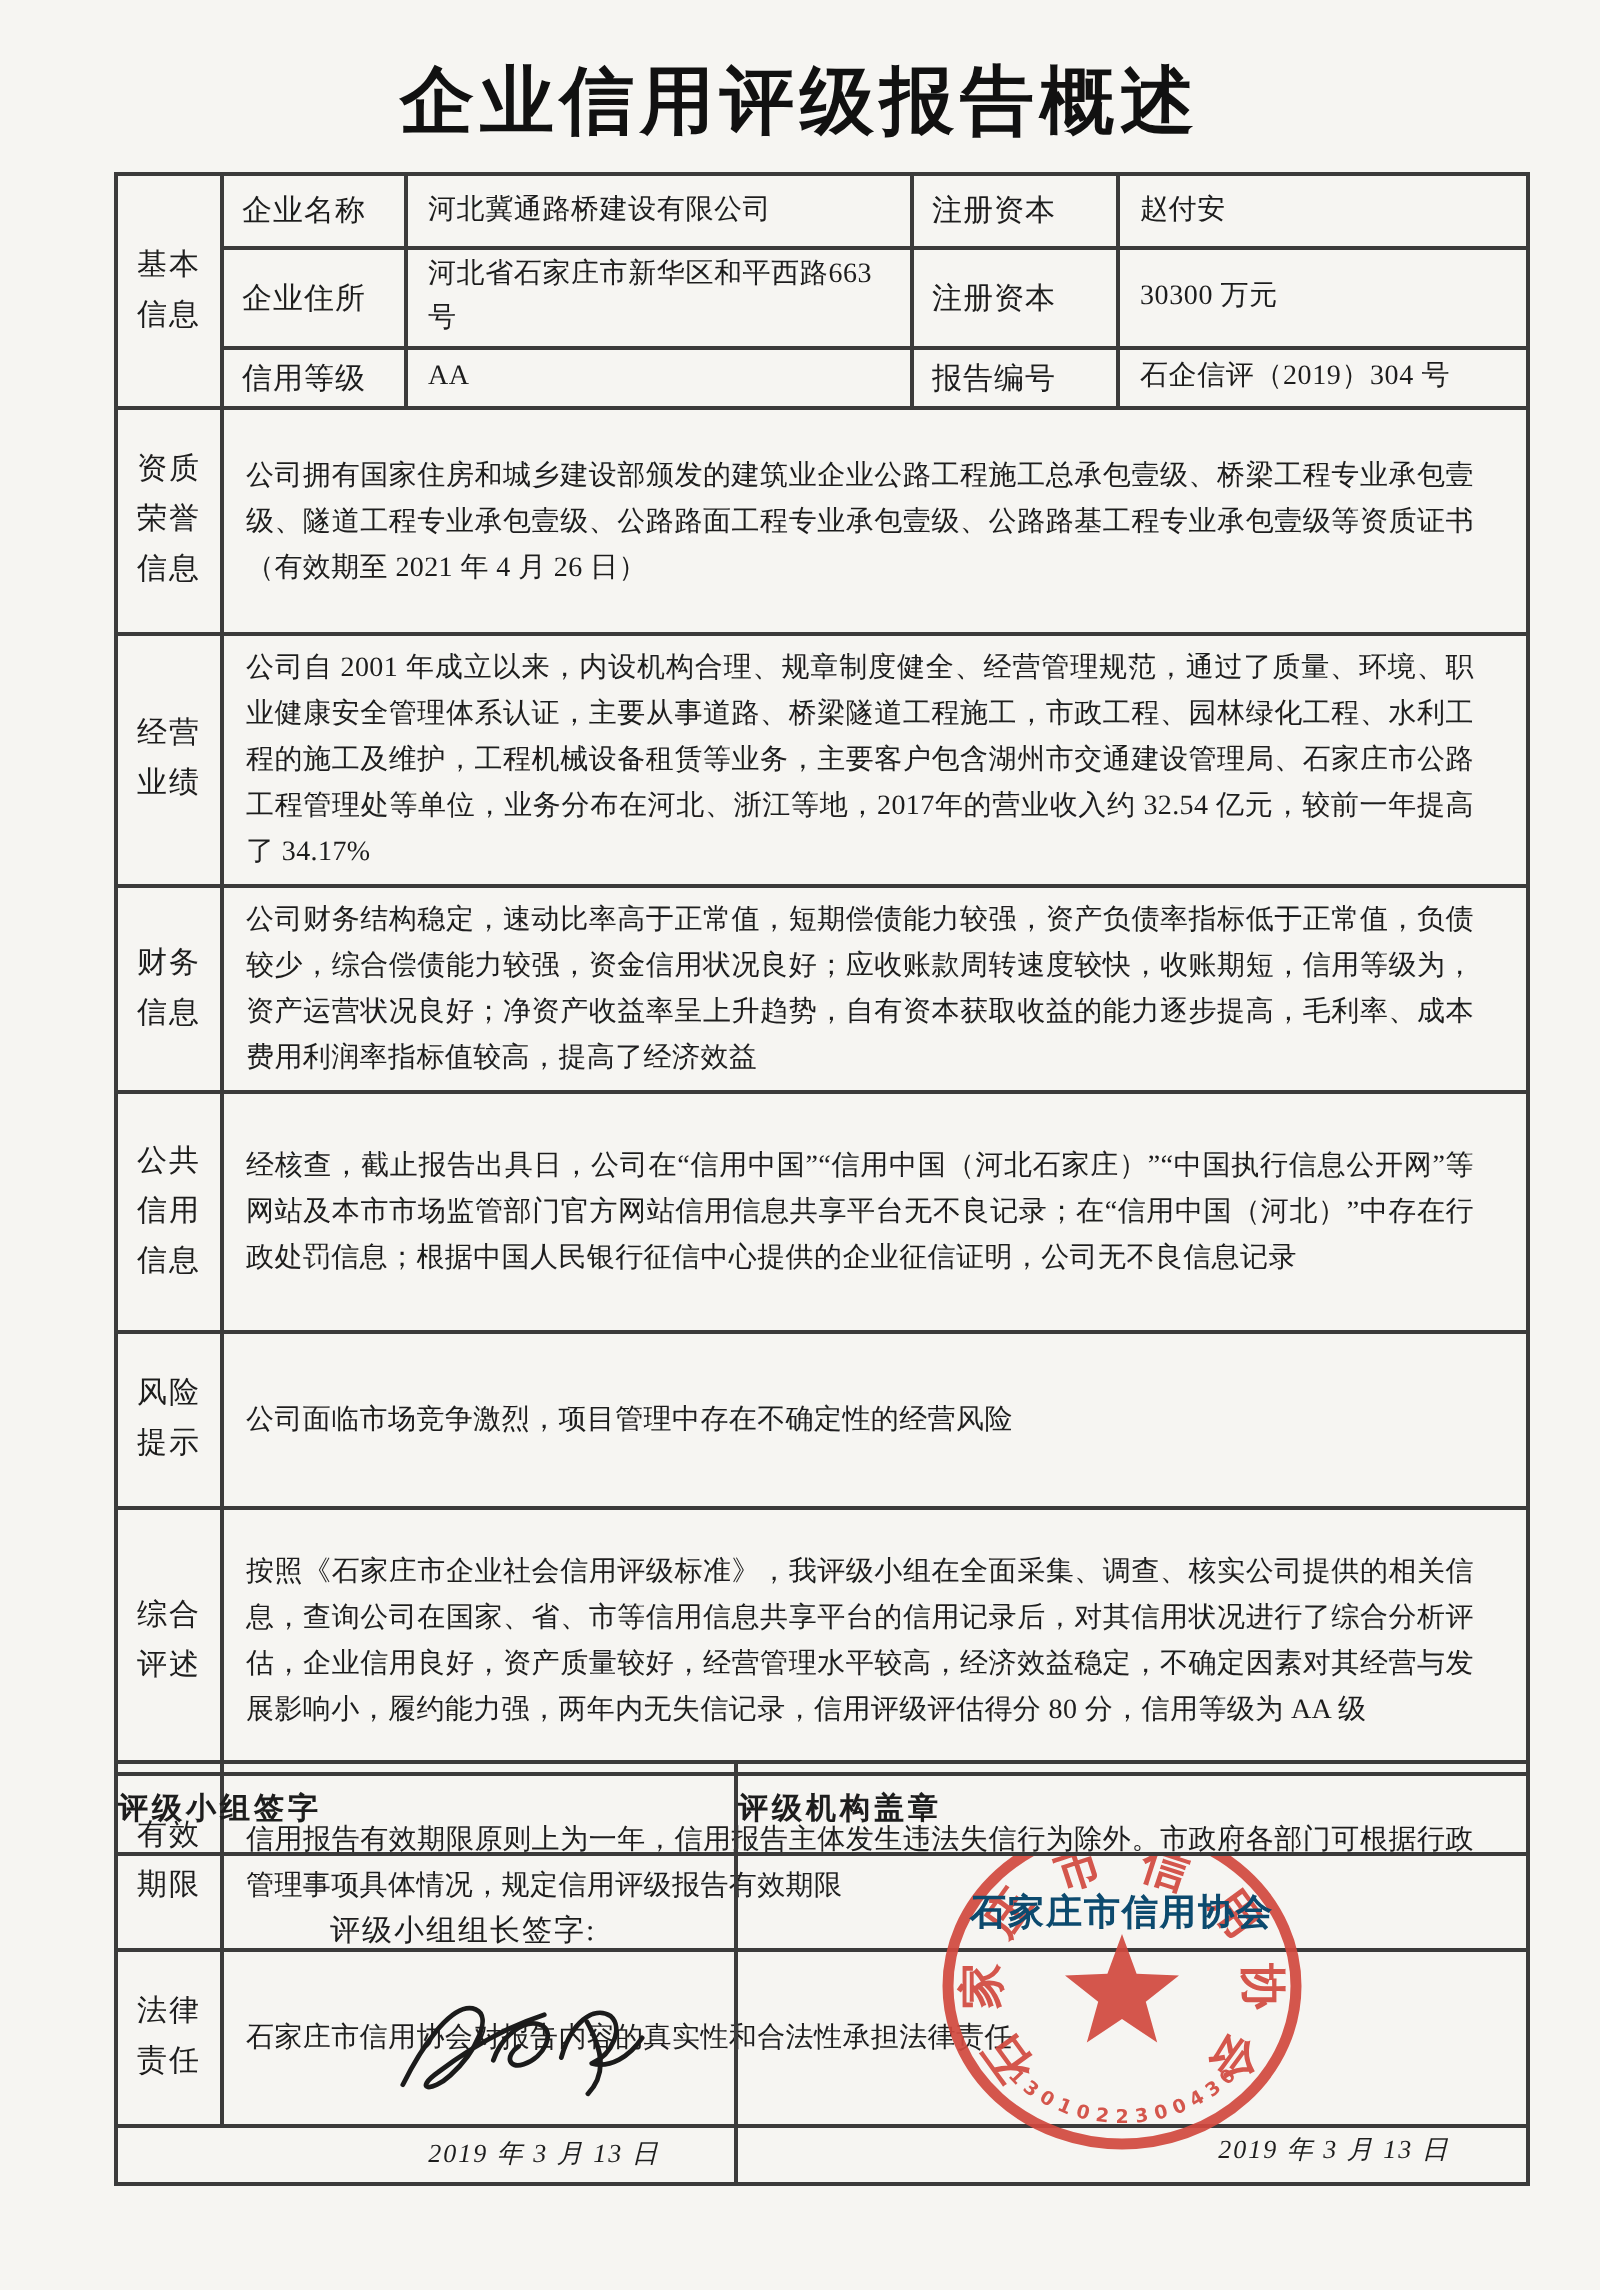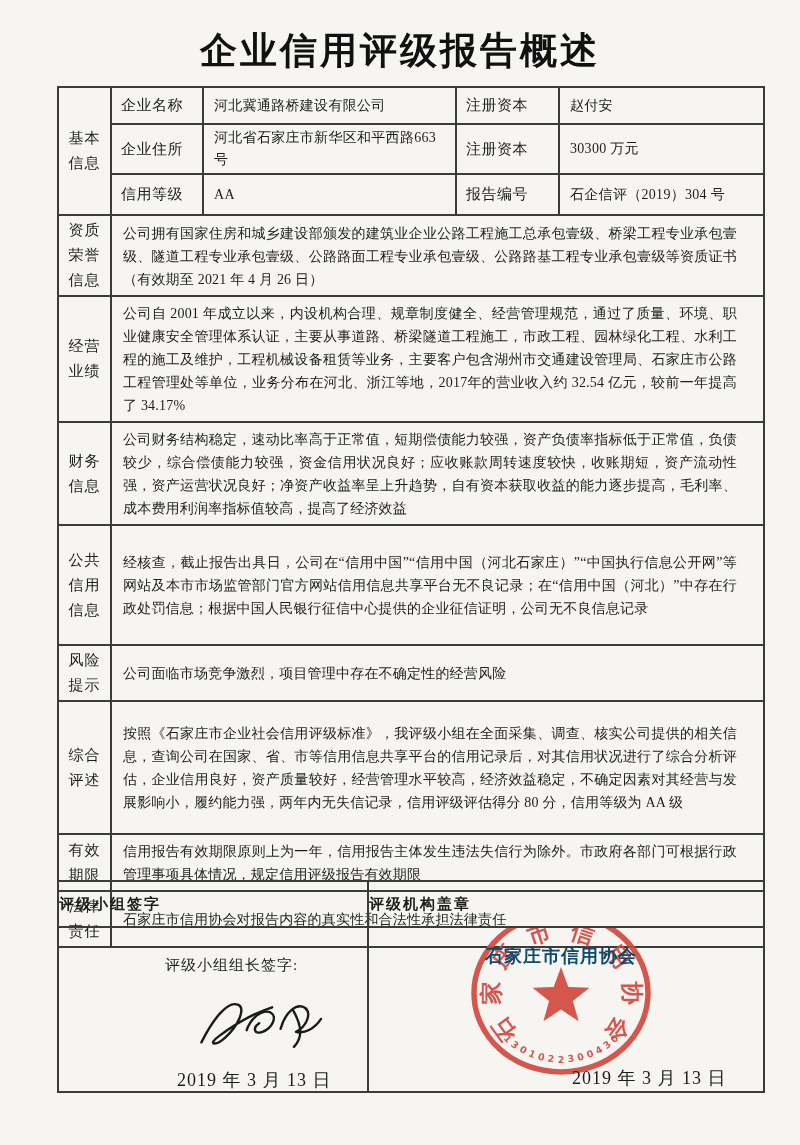--- a/index.html
+++ b/index.html
@@ -27,21 +27,21 @@
   table.sign{top:880px;}
   .sheet td,.sheet th{
     border:2px solid #3b3b3b;
     vertical-align:middle;
     padding:0;
     overflow:hidden;
   }
   td.sec{
     text-align:center;
     font-size:15px;line-height:25px;
-    padding:2px 7px;
+    padding:18px 7px;
     letter-spacing:1px;
   }
   td.lbl{
     font-size:15px;
     padding:2px 16px 2px 9px;
     letter-spacing:0.5px;
     white-space:nowrap;
   }
   td.val{
     font-size:14px;letter-spacing:0.3px;line-height:22px;
@@ -55,22 +55,22 @@
   .sign th{
     font-size:15px;font-weight:600;letter-spacing:2px;
     text-align:left;
   }
   .sign td{position:relative;}
   .leader-label{
     position:absolute;left:106px;top:28px;
     font-size:15px;letter-spacing:1px;
   }
   .date{
-    position:absolute;width:190px;text-align:left;
-    font-size:18px;letter-spacing:1px;
+    position:absolute;width:190px;text-align:center;
+    font-size:13px;letter-spacing:1px;font-style:italic;
   }
   .date-left{left:118px;top:140px;}
   .date-right{left:203px;top:138px;}
   .sig-svg{position:absolute;left:134px;top:56px;}
   .stamp-svg{position:absolute;left:97px;top:-21px;}
   .org-name{
     position:absolute;left:97px;top:16px;width:190px;
     text-align:center;
     font-size:18px;font-weight:600;letter-spacing:1px;color:#0c4a6e;
   }
@@ -97,37 +97,37 @@
       <td class="val">河北冀通路桥建设有限公司</td>
       <td class="lbl">注册资本</td>
       <td class="val">赵付安</td>
     </tr>
     <tr style="height:42px">
       <td class="lbl">企业住所</td>
       <td class="val">河北省石家庄市新华区和平西路663 号</td>
       <td class="lbl">注册资本</td>
       <td class="val">30300 万元</td>
     </tr>
-    <tr style="height:41px">
+    <tr style="height:30px">
       <td class="lbl">信用等级</td>
       <td class="val">AA</td>
       <td class="lbl">报告编号</td>
       <td class="val">石企信评（2019）304 号</td>
     </tr>
     <tr style="height:80px">
       <td class="sec">资质荣誉信息</td>
       <td class="body" colspan="4">公司拥有国家住房和城乡建设部颁发的建筑业企业公路工程施工总承包壹级、桥梁工程专业承包壹级、隧道工程专业承包壹级、公路路面工程专业承包壹级、公路路基工程专业承包壹级等资质证书（有效期至 2021 年 4 月 26 日）</td>
     </tr>
     <tr style="height:117px">
       <td class="sec">经营业绩</td>
       <td class="body" colspan="4">公司自 2001 年成立以来，内设机构合理、规章制度健全、经营管理规范，通过了质量、环境、职业健康安全管理体系认证，主要从事道路、桥梁隧道工程施工，市政工程、园林绿化工程、水利工程的施工及维护，工程机械设备租赁等业务，主要客户包含湖州市交通建设管理局、石家庄市公路工程管理处等单位，业务分布在河北、浙江等地，2017年的营业收入约 32.54 亿元，较前一年提高了 34.17%</td>
     </tr>
     <tr style="height:100px">
       <td class="sec">财务信息</td>
-      <td class="body" colspan="4">公司财务结构稳定，速动比率高于正常值，短期偿债能力较强，资产负债率指标低于正常值，负债较少，综合偿债能力较强，资金信用状况良好；应收账款周转速度较快，收账期短，资产流动性强，资产运营状况良好；净资产收益率呈上升趋势，自有资本获取收益的能力逐步提高，毛利率、成本费用利润率指标值较高，提高了经济效益</td>
+      <td class="body" colspan="4">公司财务结构稳定，速动比率高于正常值，短期偿债能力较强，资产负债率指标低于正常值，负债较少，综合偿债能力较强，资金信用状况良好；应收账款周转速度较快，收账期短，信用等级为，资产运营状况良好；净资产收益率呈上升趋势，自有资本获取收益的能力逐步提高，毛利率、成本费用利润率指标值较高，提高了经济效益</td>
     </tr>
     <tr style="height:120px">
       <td class="sec">公共信用信息</td>
       <td class="body" colspan="4">经核查，截止报告出具日，公司在“信用中国”“信用中国（河北石家庄）”“中国执行信息公开网”等网站及本市市场监管部门官方网站信用信息共享平台无不良记录；在“信用中国（河北）”中存在行政处罚信息；根据中国人民银行征信中心提供的企业征信证明，公司无不良信息记录</td>
     </tr>
     <tr style="height:50px">
       <td class="sec">风险提示</td>
       <td class="body" colspan="4">公司面临市场竞争激烈，项目管理中存在不确定性的经营风险</td>
     </tr>
     <tr style="height:133px">

